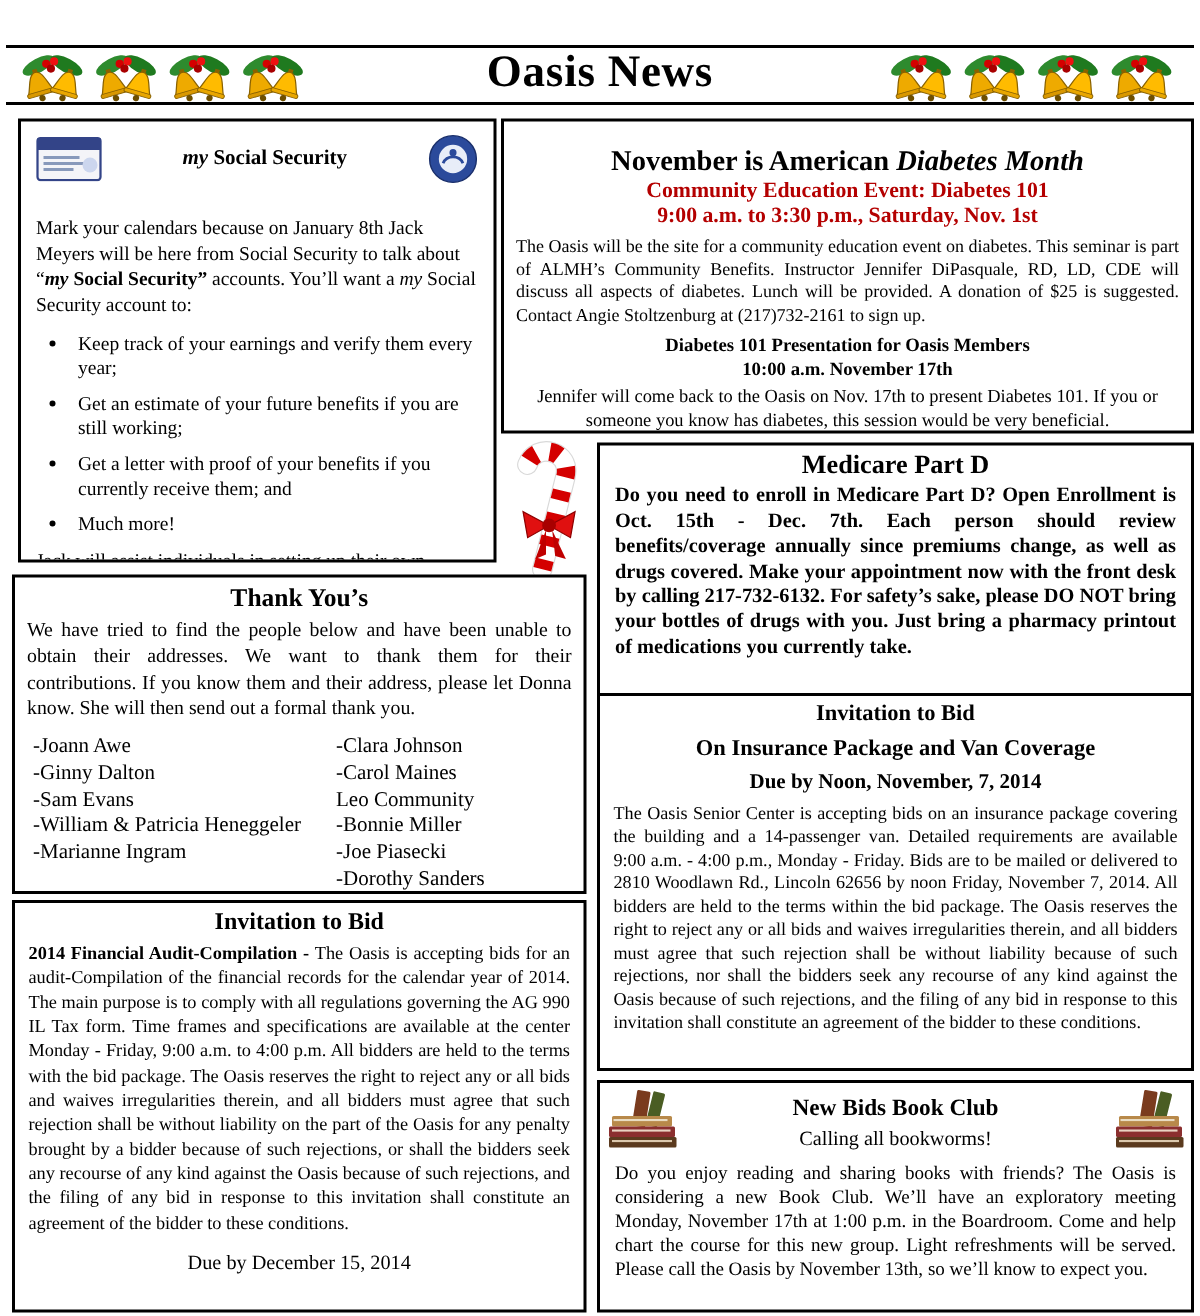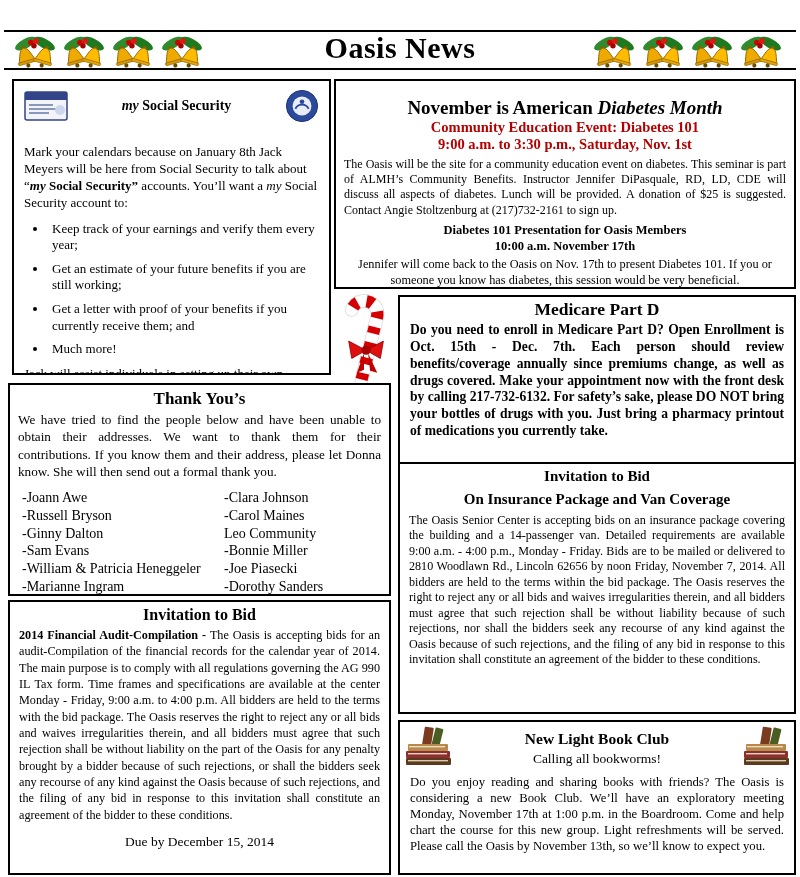--- a/index.html
+++ b/index.html
@@ -219,52 +219,52 @@
   <h2>Medicare Part D</h2>
   <p class="body">Do you need to enroll in Medicare Part D?  Open Enrollment is Oct. 15th - Dec. 7th.  Each person should review benefits/coverage annually since premiums change, as well as drugs covered.  Make your appointment now with the front desk by calling 217-732-6132.  For safety’s sake, please DO NOT bring your bottles of drugs with you.  Just bring a pharmacy printout of  medications you currently take.</p>
 </section>
 
 <section class="box" id="ty-box">
   <h2>Thank You’s</h2>
   <p class="intro">We have tried to find the people below and have been unable to obtain their addresses.  We want to thank them for their contributions.  If you know them and their address, please let Donna know.  She will then send out a formal thank you.</p>
   <div class="names">
     <div class="col1">
       <div>-Joann Awe</div>
-      <div>-Russell Bryson</div>
       <div>-Ginny Dalton</div>
       <div>-Sam Evans</div>
       <div>-William &amp; Patricia Heneggeler</div>
       <div>-Marianne Ingram</div>
     </div>
     <div class="col2">
       <div>-Clara Johnson</div>
       <div>-Carol Maines</div>
       <div>Leo Community</div>
       <div>-Bonnie Miller</div>
       <div>-Joe Piasecki</div>
       <div>-Dorothy Sanders</div>
     </div>
   </div>
 </section>
 
 <section class="box" id="bid-right">
   <h2>Invitation to Bid</h2>
   <div class="sub1">On Insurance Package and Van Coverage</div>
+  <div class="sub2">Due by Noon, November, 7, 2014</div>
   <p class="body">The Oasis Senior Center is accepting bids on an insurance package covering the building and a 14-passenger van.  Detailed requirements are available 9:00 a.m. - 4:00 p.m., Monday - Friday.  Bids are to be mailed or delivered to 2810 Woodlawn Rd., Lincoln 62656 by noon Friday, November 7, 2014.  All bidders are held to the terms within the bid package.  The Oasis reserves the right to reject any or all bids and waives irregularities therein, and all bidders must agree that such rejection shall be without liability because of such rejections, nor shall the bidders seek any recourse of any kind against the Oasis because of such rejections, and the filing of any bid in response to this invitation shall constitute an agreement of the bidder to these conditions.</p>
 </section>
 
 <section class="box" id="bid-left">
   <h2>Invitation to Bid</h2>
   <p class="body"><span class="b">2014 Financial Audit-Compilation  - </span><span>The Oasis is accepting bids for an audit-Compilation of the financial records for the calendar year of 2014.  The main purpose is to comply with all regulations governing the AG 990 IL Tax form.  Time frames and specifications are available at the center Monday - Friday, 9:00 a.m. to 4:00 p.m.  All bidders are held to the terms with the bid package.  The Oasis reserves the right to reject any or all bids and waives irregularities therein, and all bidders must agree that such rejection shall be without liability on the part of the Oasis for any penalty brought by a bidder because of such rejections, or shall the bidders seek any recourse of any kind against the Oasis because of such rejections, and the filing of any bid in response to this invitation shall constitute an agreement of the bidder to these conditions.</span></p>
   <div class="due">Due by December 15, 2014</div>
 </section>
 
 <section class="box" id="bookclub-box">
   <svg class="bookstack" id="books-left" viewBox="0 0 48 42">
       <use href="#bookstack"></use>
     </svg>
   <svg class="bookstack" id="books-right" viewBox="0 0 48 42">
       <use href="#bookstack"></use>
     </svg>
-  <h2>New Light Book Club</h2>
+  <h2>New Bids Book Club</h2>
   <div class="sub">Calling all bookworms!</div>
   <p class="body">Do you enjoy reading and sharing books with friends?  The Oasis is considering a new Book Club. We’ll have an exploratory meeting Monday, November 17th at 1:00 p.m. in the Boardroom.  Come and help chart the course for this new group.  Light refreshments will be served.  Please call the Oasis by November 13th, so we’ll know to expect you.</p>
 </section>
 
 </body></html>

